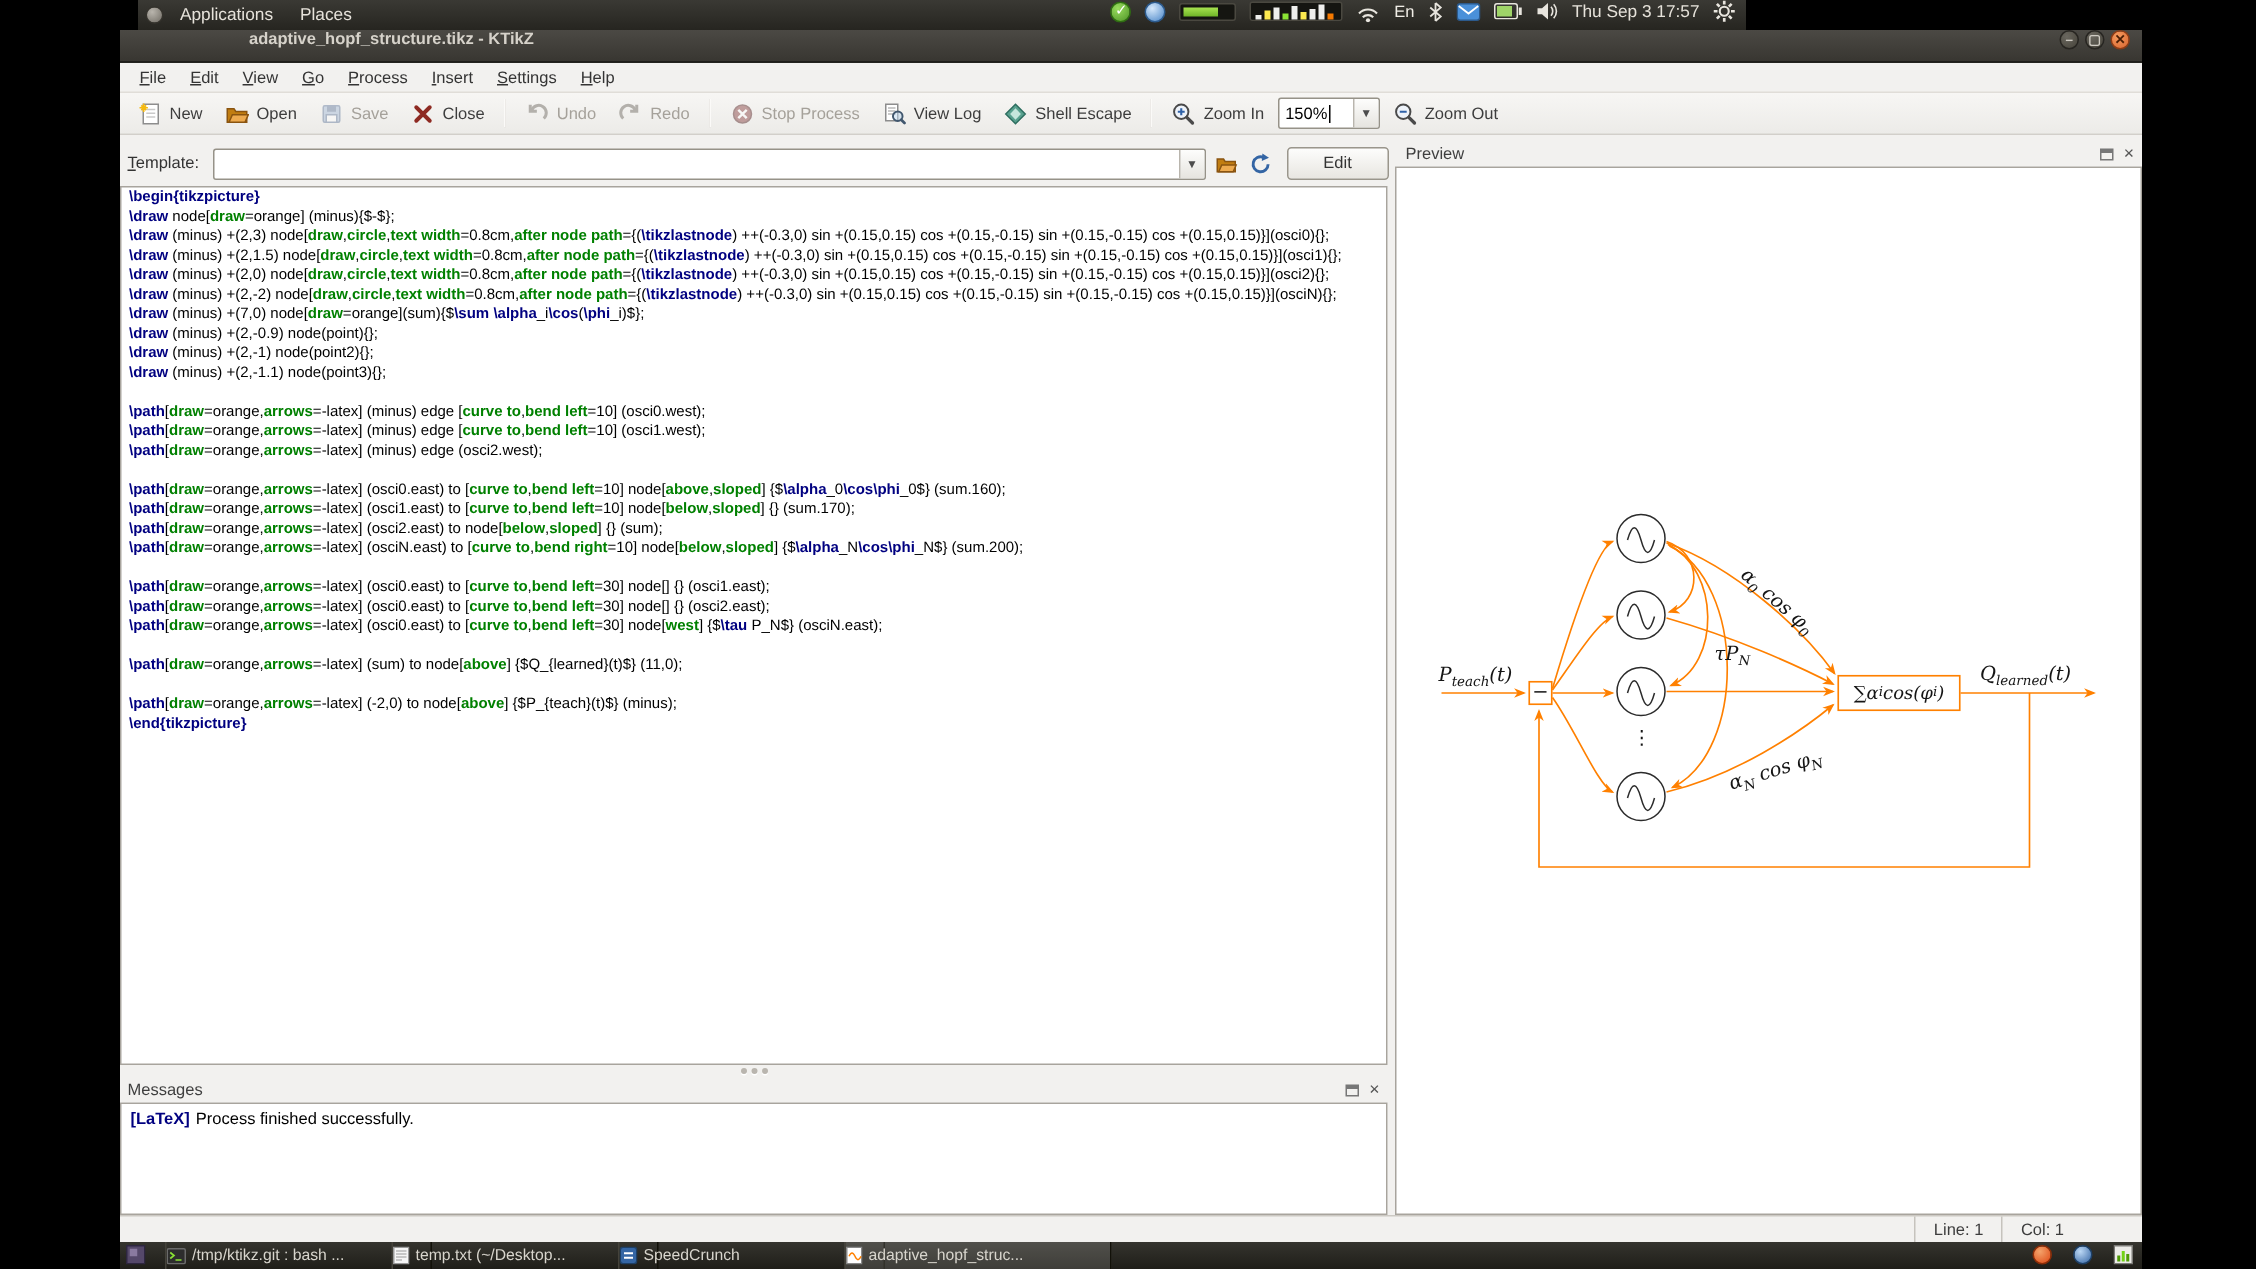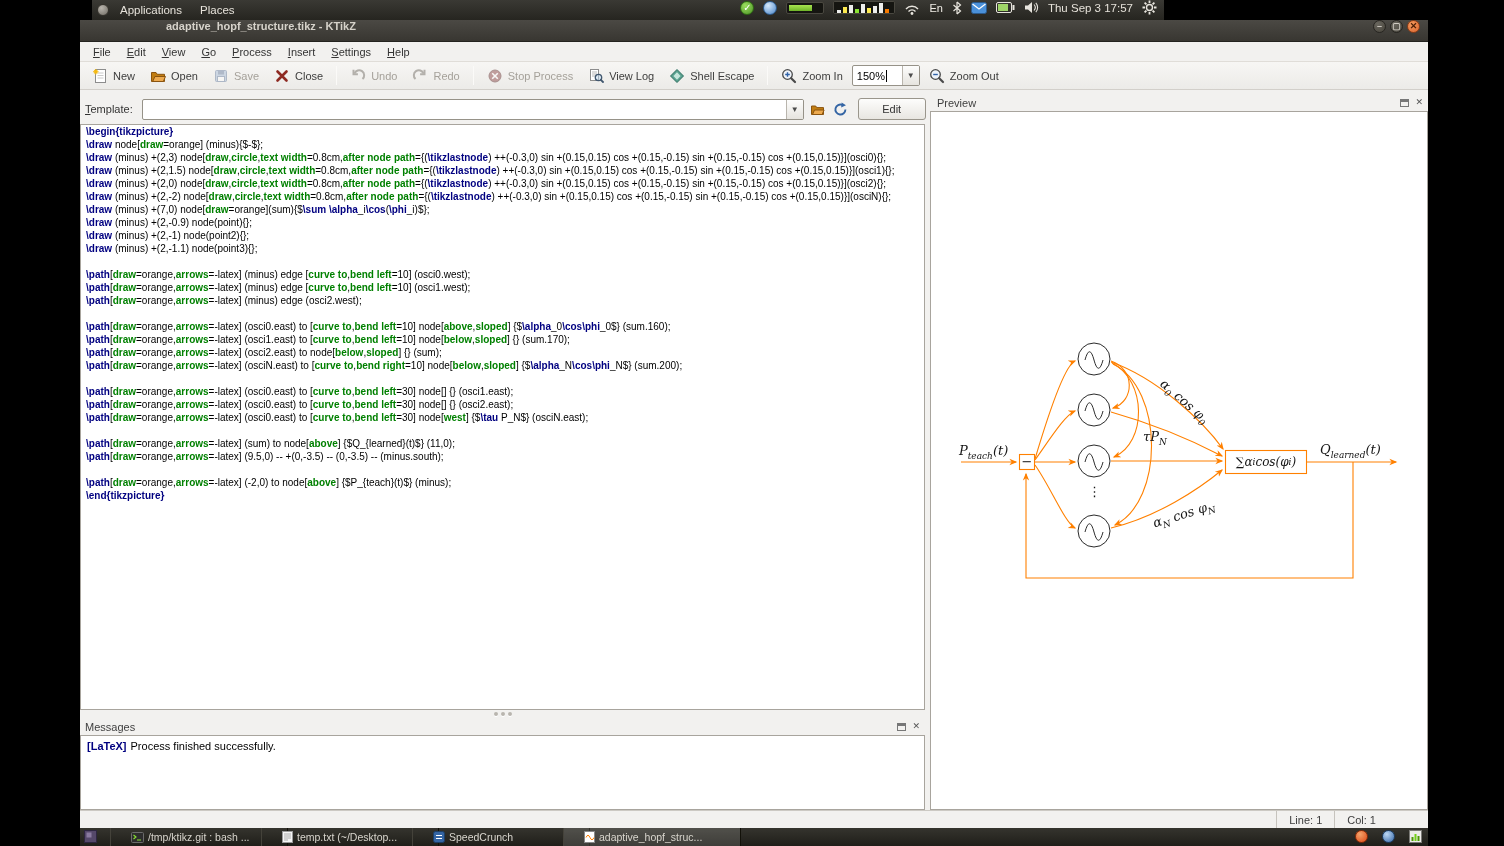--- a/index.html
+++ b/index.html
@@ -96,21 +96,21 @@
   
   .statusbar{position:absolute;left:0;top:768px;width:100%;height:18px;border-top:1px solid #ccc9c3;
     display:flex;align-items:flex-start;justify-content:flex-end;font-size:11px;color:#3d3d3d;background:#f2f1ef}
   .sb-wrap{display:flex;margin-right:40px;height:100%}
   .sb-cell{border-left:1px solid #c6c3bd;padding:0 12px;display:flex;align-items:center}
 
   
   .taskbar{position:absolute;left:80px;top:828px;width:1348px;height:18px;
     background:linear-gradient(#35342e,#1f1e19);color:#d8d5cd;font-size:10.5px}
   .tb-launcher{position:absolute;left:4px;top:2px}
-  .tb-item{position:absolute;top:0;height:18px;width:178px;display:flex;align-items:center;gap:4px;padding:0 20px;
+  .tb-item{position:absolute;top:0;height:18px;width:178px;display:flex;align-items:center;gap:4px;padding:0 0;
     border-left:1px solid #44423a;border-right:1px solid #121109;overflow:hidden;white-space:nowrap}
   .tb-item span.lbl{overflow:hidden;text-overflow:ellipsis}
   .tb-item.active{background:rgba(255,255,255,.14)}
   .tb-tray{position:absolute;right:6px;top:2px;display:flex;gap:14px}
   .tray-ball{width:13px;height:13px;border-radius:50%}
 </style>
 </head>
 <body>
 
 <div id="screen">
@@ -331,21 +331,20 @@
           <div class="code-line"><span class="cmd">\path</span>[<span class="opt">draw</span>=orange,<span class="opt">arrows</span>=-latex] (osci0.east) to [<span class="opt">curve to</span>,<span class="opt">bend left</span>=10] node[<span class="opt">above</span>,<span class="opt">sloped</span>] {$<span class="cmd">\alpha</span>_0<span class="cmd">\cos</span><span class="cmd">\phi</span>_0$} (sum.160);</div>
           <div class="code-line"><span class="cmd">\path</span>[<span class="opt">draw</span>=orange,<span class="opt">arrows</span>=-latex] (osci1.east) to [<span class="opt">curve to</span>,<span class="opt">bend left</span>=10] node[<span class="opt">below</span>,<span class="opt">sloped</span>] {} (sum.170);</div>
           <div class="code-line"><span class="cmd">\path</span>[<span class="opt">draw</span>=orange,<span class="opt">arrows</span>=-latex] (osci2.east) to node[<span class="opt">below</span>,<span class="opt">sloped</span>] {} (sum);</div>
           <div class="code-line"><span class="cmd">\path</span>[<span class="opt">draw</span>=orange,<span class="opt">arrows</span>=-latex] (osciN.east) to [<span class="opt">curve to</span>,<span class="opt">bend right</span>=10] node[<span class="opt">below</span>,<span class="opt">sloped</span>] {$<span class="cmd">\alpha</span>_N<span class="cmd">\cos</span><span class="cmd">\phi</span>_N$} (sum.200);</div>
           <div class="code-line">&nbsp;</div>
           <div class="code-line"><span class="cmd">\path</span>[<span class="opt">draw</span>=orange,<span class="opt">arrows</span>=-latex] (osci0.east) to [<span class="opt">curve to</span>,<span class="opt">bend left</span>=30] node[] {} (osci1.east);</div>
           <div class="code-line"><span class="cmd">\path</span>[<span class="opt">draw</span>=orange,<span class="opt">arrows</span>=-latex] (osci0.east) to [<span class="opt">curve to</span>,<span class="opt">bend left</span>=30] node[] {} (osci2.east);</div>
           <div class="code-line"><span class="cmd">\path</span>[<span class="opt">draw</span>=orange,<span class="opt">arrows</span>=-latex] (osci0.east) to [<span class="opt">curve to</span>,<span class="opt">bend left</span>=30] node[<span class="opt">west</span>] {$<span class="cmd">\tau</span> P_N$} (osciN.east);</div>
           <div class="code-line">&nbsp;</div>
           <div class="code-line"><span class="cmd">\path</span>[<span class="opt">draw</span>=orange,<span class="opt">arrows</span>=-latex] (sum) to node[<span class="opt">above</span>] {$Q_{learned}(t)$} (11,0);</div>
-          <div class="code-line"><span class="cmd">\path</span>[<span class="opt">draw</span>=orange,<span class="opt">arrows</span>=-latex] (9.5,0) -- +(0,-3.5) -- (0,-3.5) -- (minus.south);</div>
           <div class="code-line">&nbsp;</div>
           <div class="code-line"><span class="cmd">\path</span>[<span class="opt">draw</span>=orange,<span class="opt">arrows</span>=-latex] (-2,0) to node[<span class="opt">above</span>] {$P_{teach}(t)$} (minus);</div>
           <div class="code-line"><span class="cmd">\end{tikzpicture}</span></div>
         </div>
     </div>
 
     <div class="splitter">
         <i></i>
         <i></i>
         <i></i>

